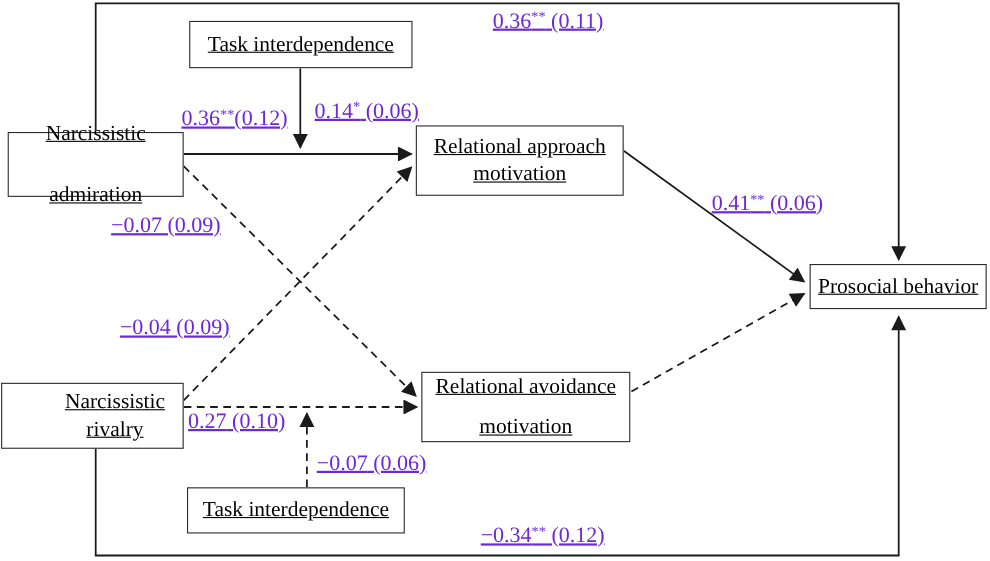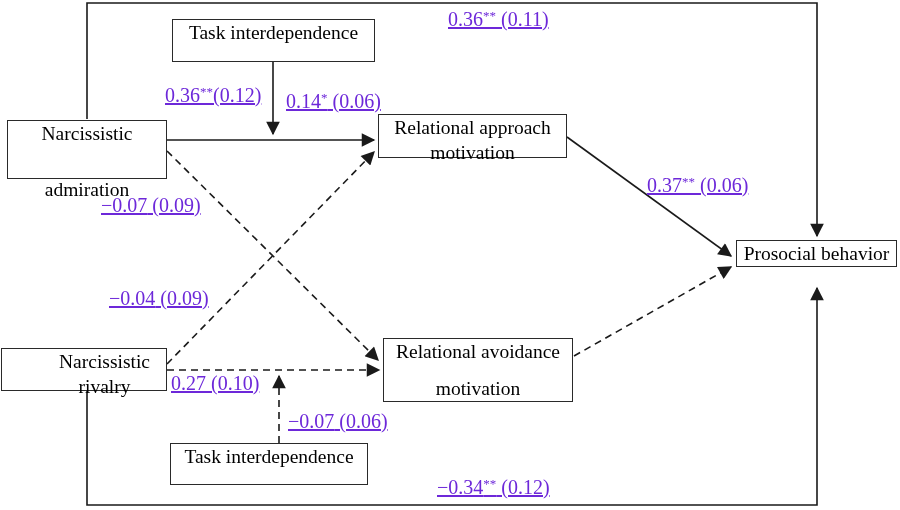--- a/index.html
+++ b/index.html
@@ -21,26 +21,27 @@
     width: 900px; height: 510px;
   }
   .box {
     position: absolute;
     box-sizing: border-box;
     border: 1.6px solid #2a2a2a;
     background: #ffffff;
     display: flex;
     flex-direction: column;
     align-items: center;
-    justify-content: flex-start;
+    justify-content: center;
     text-align: center;
     font-size: 19.5px;
     line-height: 1.3;
     color: #000000;
     z-index: 2;
+    text-decoration: underline;
   }
   .coef {
     position: absolute;
     font-size: 20px;
     color: #6d28d9;
     white-space: nowrap;
     z-index: 3;
     text-decoration: underline;
   }
   .coef sup {
@@ -86,72 +87,72 @@
 
   <div class="box" style="left:172px; top:19px; width:203px; height:43px;">
     <span>Task interdependence</span>
   </div>
 
   <div class="box" style="left:7px; top:120px; width:160px; height:59px;gap:31px;">
     <span>Narcissistic</span>
     <span>admiration</span>
   </div>
 
-  <div class="box" style="left:1px; top:348px; width:166px; height:43px;padding-left:41px;">
+  <div class="box" style="left:1px; top:348px; width:166px; height:60px;padding-left:41px;">
     <span>Narcissistic rivalry</span>
   </div>
 
-  <div class="box" style="left:378px; top:114px; width:189px; height:44px;">
+  <div class="box" style="left:378px; top:114px; width:189px; height:64px;">
     <span>Relational approach</span>
     <span>motivation</span>
   </div>
 
   <div class="box" style="left:383px; top:338px; width:190px; height:64px;gap:12px;">
     <span>Relational avoidance</span>
     <span>motivation</span>
   </div>
 
   <div class="box" style="left:170px; top:443px; width:198px; height:42px;">
     <span>Task interdependence</span>
   </div>
 
-  <div class="box" style="left:736px; top:240px; width:161px; height:27px;">
+  <div class="box" style="left:736px; top:240px; width:161px; height:41px;">
     <span>Prosocial behavior</span>
   </div>
 
   <div class="coef" style="left:448px; top:8px;">
     <span class="val">0.36</span><sup>**</sup><span class="se"> (0.11)</span>
   </div>
 
   <div class="coef" style="left:286px; top:75px;margin-top:15px;">
     <span class="val">0.14</span><sup>*</sup><span class="se"> (0.06)</span>
   </div>
 
-  <div class="coef" style="left:165px; top:84px;">
+  <div class="coef" style="left:165px; top:97px;">
     <span class="val">0.36</span><sup>**</sup><span class="se">(0.12)</span>
   </div>
 
   <div class="coef" style="left:101px; top:194px;">
     <span class="val">−0.07</span><sup></sup><span class="se"> (0.09)</span>
   </div>
 
   <div class="coef" style="left:109px; top:287px;">
     <span class="val">−0.04</span><sup></sup><span class="se"> (0.09)</span>
   </div>
 
   <div class="coef" style="left:171px; top:372px;">
     <span class="val">0.27</span><sup></sup><span class="se"> (0.10)</span>
   </div>
 
   <div class="coef" style="left:288px; top:410px;">
     <span class="val">−0.07</span><sup></sup><span class="se"> (0.06)</span>
   </div>
 
   <div class="coef" style="left:647px; top:174px;">
-    <span class="val">0.37</span><sup>**</sup><span class="se"> (0.06)</span>
+    <span class="val">0.41</span><sup>**</sup><span class="se"> (0.06)</span>
   </div>
 
 
   <div class="coef" style="left:437px; top:476px;">
     <span class="val">−0.34</span><sup>**</sup><span class="se"> (0.12)</span>
   </div>
 
 </div>
 
 </body></html>

